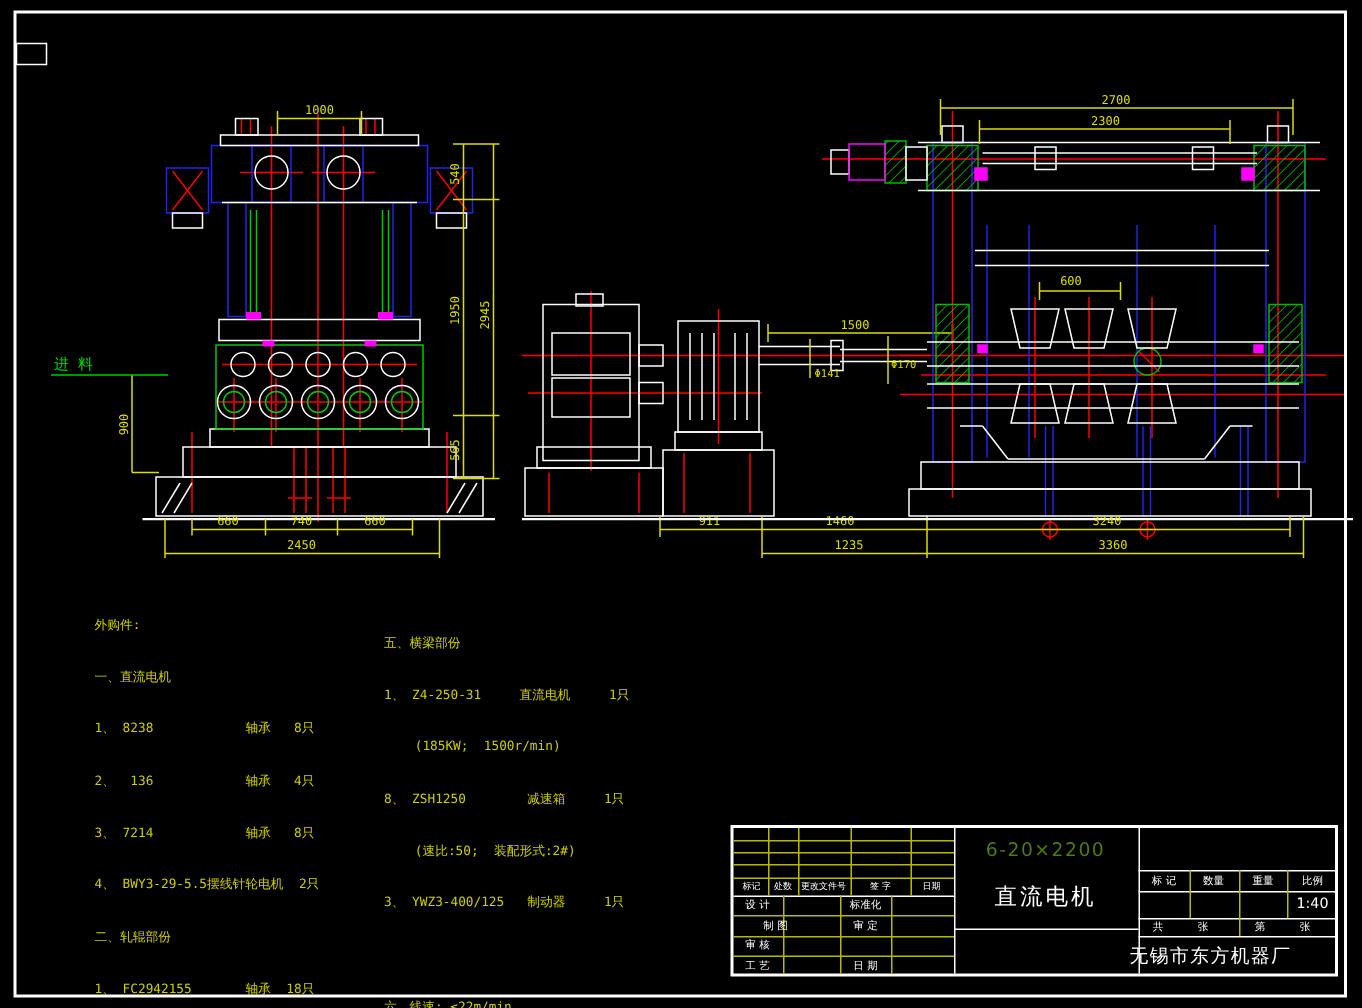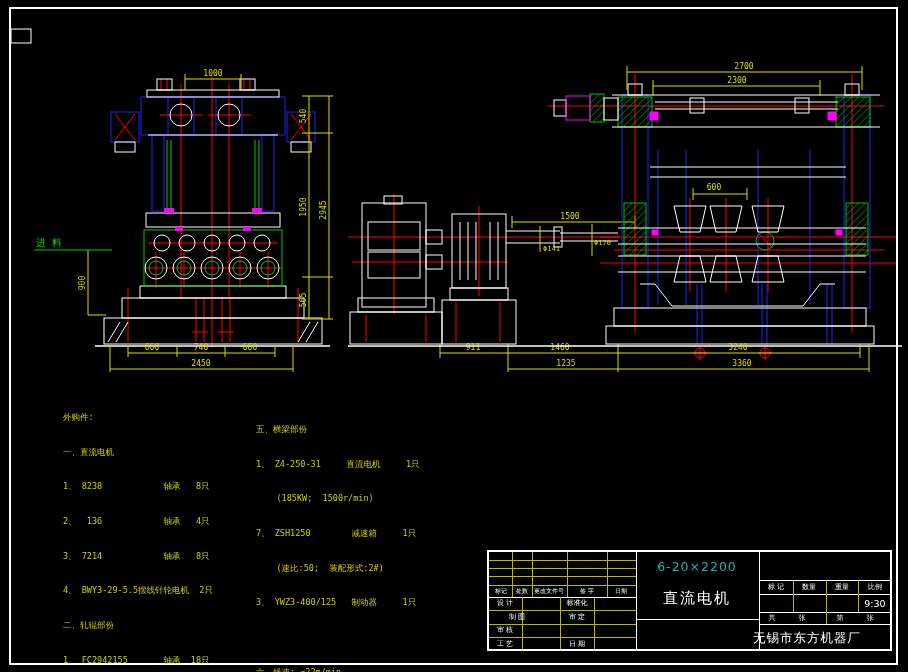--- a/index.html
+++ b/index.html
@@ -14,21 +14,21 @@
       border:2px solid #fff;box-sizing:border-box;}
   .vl,.hl{position:absolute;}
   .vl{width:1px;background:#fff;}
   .hl{height:1px;background:#fff;}
   .vly{width:1px;background:#b9b900;}
   .hly{height:1px;background:#b9b900;position:absolute;}
   .vly{position:absolute;}
   .t{position:absolute;color:#fff;transform:translate(-50%,-50%);white-space:nowrap;}
   .t6{font-size:6px;} .t7{font-size:7px;}
   .t9{font-size:9.5px;} .t12{font-size:12.5px;} .t15{font-size:15px;letter-spacing:2px;}
-  .green{color:#14b8a6;}
+  .green{color:#4d7c0f;}
 </style>
 </head>
 <body>
 
 <div id="sheet">
 
 <svg width="908" height="672" viewBox="0 0 908 672" style="position:absolute;left:0;top:0" fill="none" stroke-linecap="butt">
   <defs>
     <pattern id="gh" width="5" height="5" patternUnits="userSpaceOnUse" patternTransform="rotate(45)">
       <line x1="0" y1="0" x2="0" y2="5" stroke="#00bb00" stroke-width="1.1"></line>
@@ -349,21 +349,21 @@
   
   
   
   
 </div>
 
 <div class="pl" style="left:256px;top:401px;">
   <div>五、横梁部份</div>
   <div>1、 Z4-250-31     直流电机     1只</div>
   <div>    (185KW;  1500r/min)</div>
-  <div>7、 ZSH1250        减速箱     1只</div>
+  <div>8、 ZSH1250        减速箱     1只</div>
   <div>    (速比:50;  装配形式:2#)</div>
   <div>3、 YWZ3-400/125   制动器     1只</div>
   <div></div>
   <div>六、线速: ≤22m/min</div>
 </div>
 
 <div id="tb">
 
   <div class="vl" style="left:147px;top:0;height:97px"></div>
   <div class="vl" style="left:270px;top:0;height:97px"></div>
@@ -407,21 +407,21 @@
   <div class="hl" style="left:270px;top:60px;width:133px"></div>
   <div class="hl" style="left:270px;top:72px;width:133px"></div>
   <div class="vly" style="left:304px;top:28px;height:32px"></div>
   <div class="vly" style="left:337px;top:28px;height:32px"></div>
   <div class="vly" style="left:369px;top:28px;height:32px"></div>
   <div class="vly" style="left:337px;top:60px;height:12px"></div>
   <span class="t t7" style="left:287px;top:35px">标 记</span>
   <span class="t t7" style="left:320px;top:35px">数量</span>
   <span class="t t7" style="left:353px;top:35px">重量</span>
   <span class="t t7" style="left:386px;top:35px">比例</span>
-  <span class="t t9" style="left:386px;top:51px">9:30</span>
+  <span class="t t9" style="left:386px;top:51px">1:40</span>
   <span class="t t7" style="left:283px;top:66px">共</span>
   <span class="t t7" style="left:313px;top:66px">张</span>
   <span class="t t7" style="left:351px;top:66px">第</span>
   <span class="t t7" style="left:381px;top:66px">张</span>
   <span class="t t12" style="left:318px;top:86px;letter-spacing:1px">无锡市东方机器厂</span>
 </div>
 
 </div>
 
 </body></html>

